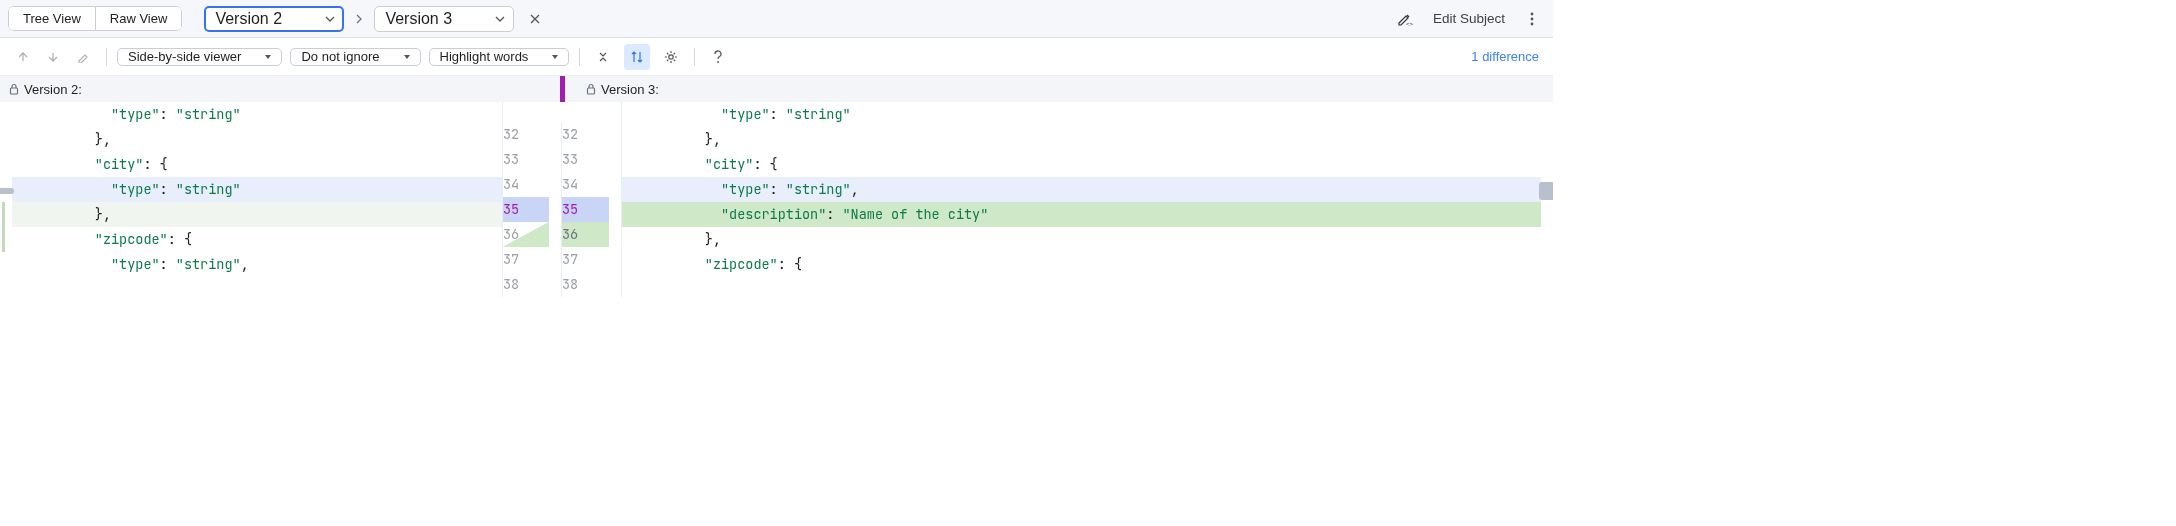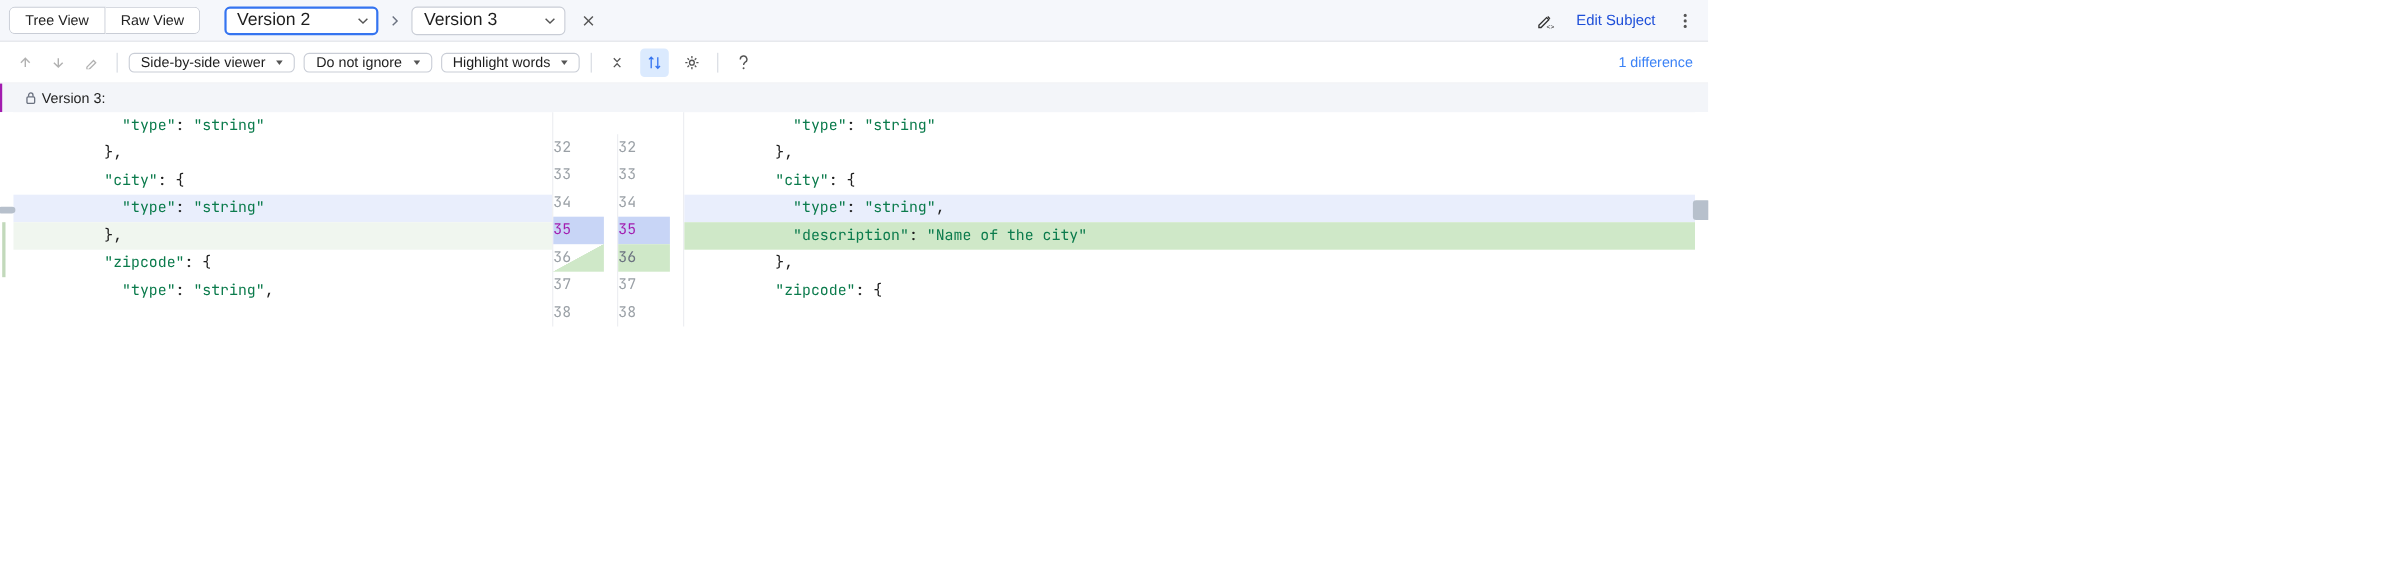--- a/index.html
+++ b/index.html
@@ -75,21 +75,21 @@
     justify-content: center;
     cursor: pointer;
     color: #555;
     border-radius: 4px;
   }
   .edit-subject {
     display: flex;
     align-items: center;
     gap: 20px;
     font-size: 13.5px;
-    color: #1d4ed8;
+    color: #404040;
     cursor: pointer;
     padding: 2px 6px;
     border-radius: 4px;
   }
 
   
   .diff-toolbar {
     display: flex;
     align-items: center;
     gap: 8px;
@@ -111,21 +111,21 @@
   }
   .combo {
     display: flex;
     align-items: center;
     background: #fff;
     border: 1px solid #c9cdd6;
     border-radius: 5px;
     padding: 3px 8px 3px 10px;
     font-size: 13px;
     cursor: pointer;
-    gap: 8px;
+    gap: 22px;
     height: 18px;
   }
   .diff-count {
     font-size: 13px;
     color: #3b82f6;
     margin-left: auto;
     padding-right: 4px;
   }
   .icon-btn.toggled {
     background: #dbeafe;
@@ -140,21 +140,21 @@
   }
   .pane-header {
     display: flex;
     align-items: center;
     gap: 4px;
     padding: 4px 8px;
     height: 26px;
   }
   .pane-header.left  { width: 560px; }
   .pane-header.right { width: 993px; }
-  .pane-header.right { border-left: 2px solid #a21caf; padding-left: 20px;}
+  .pane-header.right { border-left: 5px solid #a21caf; padding-left: 20px;}
   .lock-icon { color: #6b7280; }
 
   
   .diff-body {
     display: flex;
     font-family: "JetBrains Mono", Menlo, Consolas, monospace;
     font-size: 13.5px;
     line-height: 25px;
     position: relative;
   }
@@ -384,20 +384,29 @@
           <path d="M3 4a3 3 0 1 1 4.2 2.7C6.4 7.3 6 7.8 6 9" fill="none" stroke="#555" stroke-width="1.3"></path>
           <circle cx="6" cy="12" r="0.9" fill="#555"></circle>
         </svg>
     </span>
   </button>
 
   <span class="diff-count">1 difference</span>
 </div>
 
 <div class="pane-headers">
+  <div class="pane-header left">
+    <span class="lock-icon">
+      <svg width="12" height="12" viewBox="0 0 12 12">
+          <rect x="2.5" y="5" width="7" height="6" rx="1" fill="none" stroke="#6b7280" stroke-width="1.2"></rect>
+          <path d="M4 5V3.5a2 2 0 0 1 4 0V5" fill="none" stroke="#6b7280" stroke-width="1.2"></path>
+        </svg>
+    </span>
+    <span>Version 2:</span>
+  </div>
   <div class="pane-header right">
     <span class="lock-icon">
       <svg width="12" height="12" viewBox="0 0 12 12">
           <rect x="2.5" y="5" width="7" height="6" rx="1" fill="none" stroke="#6b7280" stroke-width="1.2"></rect>
           <path d="M4 5V3.5a2 2 0 0 1 4 0V5" fill="none" stroke="#6b7280" stroke-width="1.2"></path>
         </svg>
     </span>
     <span>Version 3:</span>
   </div>
 </div>

